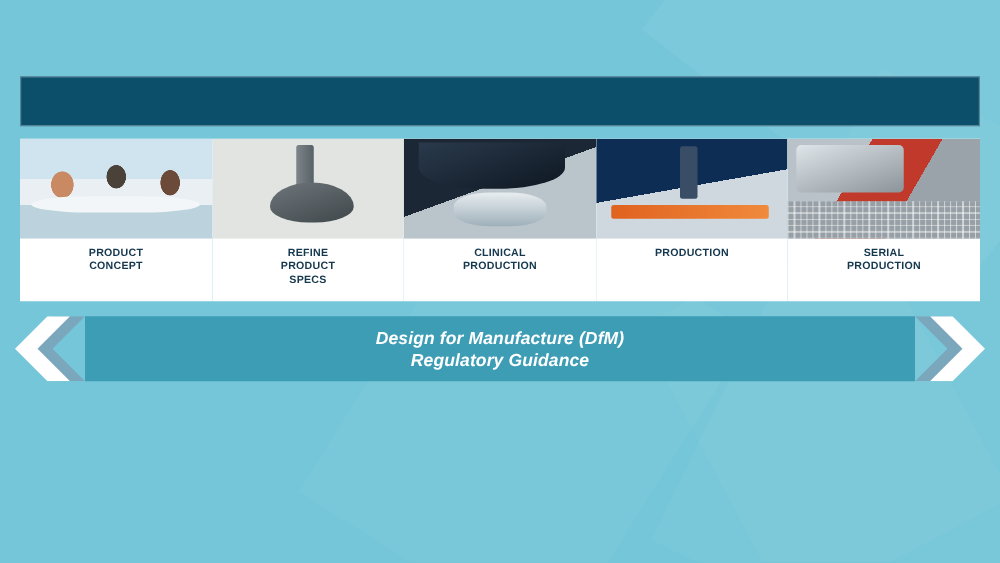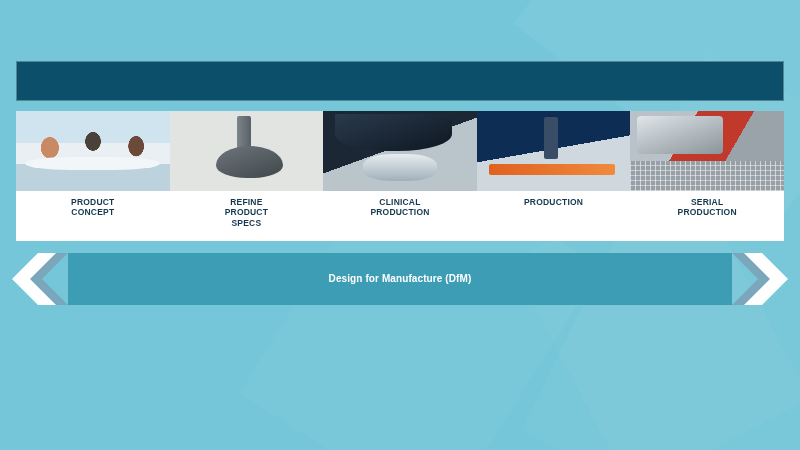--- a/index.html
+++ b/index.html
@@ -146,22 +146,22 @@
   
   .banner-row {
     position:absolute; left:16px; top:253px; width:768px; height:52px;
   }
   .banner-body {
     position:absolute; left:52px; right:52px; top:0; bottom:0;
     background:#3d9db5;
     display:flex; flex-direction:column; align-items:center; justify-content:center;
   }
   .banner-line {
-    color:#ffffff; font-size:10px; font-weight:bold; line-height:1.32;
-    text-align:center; letter-spacing:0.1px;
+    color:#ffffff; font-size:14px; font-weight:bold; line-height:1.32;
+    text-align:center; letter-spacing:0.1px;font-style:italic;
   }
 
   .chev { position:absolute; top:0; width:56px; height:52px; }
   .chev-left  { left:-4px; }
   .chev-right { right:-4px; }
   .chev svg { display:block; width:100%; height:100%; }
 </style>
 </head>
 <body>
 
@@ -213,20 +213,21 @@
 
   <div class="chev chev-left">
     <svg viewBox="0 0 56 52" preserveAspectRatio="none">
       <path d="M30 0 L56 0 L30 26 L56 52 L30 52 L4 26 Z" fill="#7ba7bd"></path>
       <path d="M26 0 L44 0 L18 26 L44 52 L26 52 L0 26 Z" fill="#ffffff"></path>
     </svg>
   </div>
 
   <div class="banner-body">
     <div class="banner-line">Design for Manufacture (DfM)</div>
+    <div class="banner-line">Regulatory Guidance</div>
   </div>
 
   <div class="chev chev-right">
     <svg viewBox="0 0 56 52" preserveAspectRatio="none">
       <path d="M26 0 L0 0 L26 26 L0 52 L26 52 L52 26 Z" fill="#7ba7bd"></path>
       <path d="M30 0 L12 0 L38 26 L12 52 L30 52 L56 26 Z" fill="#ffffff"></path>
     </svg>
   </div>
 
 </div>

